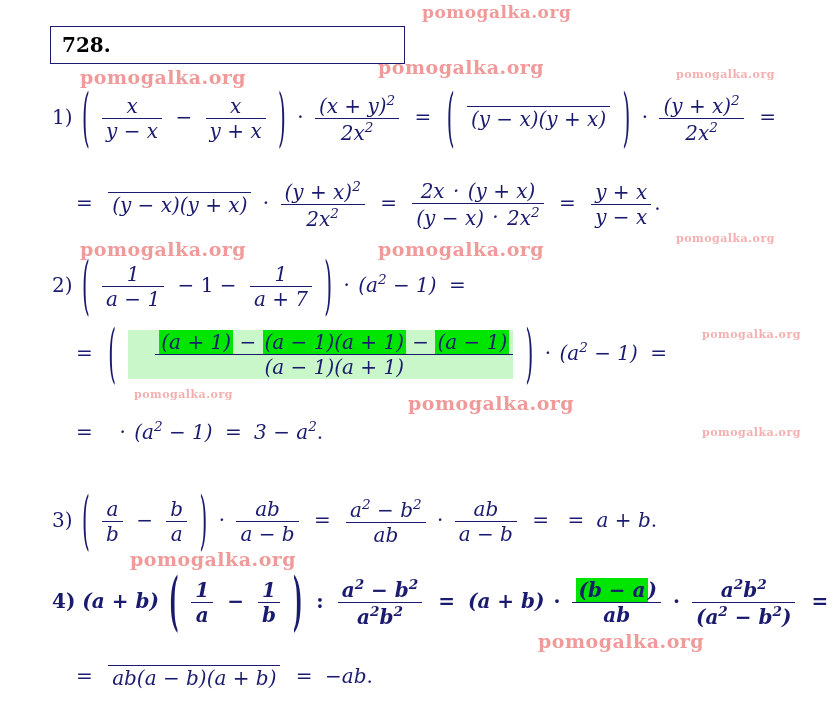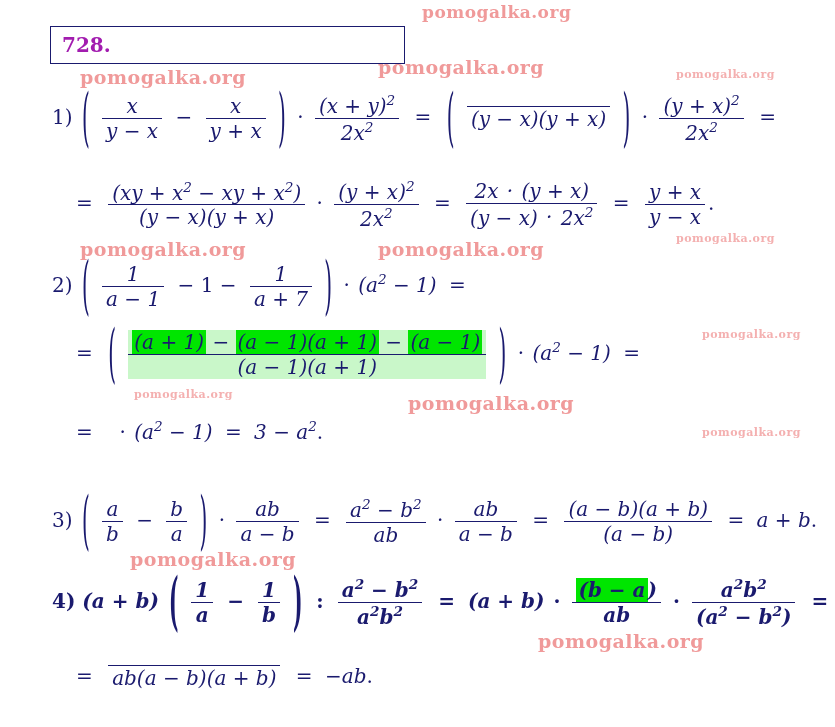--- a/index.html
+++ b/index.html
@@ -28,40 +28,40 @@
 
   
   .num-box{
     position:absolute;left:8px;top:26px;
     width:355px;height:38px;
     border:1.5px solid #1a1a6e;
     box-sizing:border-box;
   }
   .num-label{
     position:absolute;left:20px;top:33px;
-    font-size:20px;font-weight:bold;color:#a21caf;
+    font-size:20px;font-weight:bold;color:#000000;
   }
 
   
   .line{position:absolute;white-space:nowrap;color:#1a1a6e;}
   .fs20{font-size:20px;}
   .it{font-style:italic;}
 
   
   .frac{display:inline-block;vertical-align:middle;text-align:center;margin:0 3px;}
   .frac .nu{display:block;padding:0 4px;}
   .frac .de{display:block;border-top:1.3px solid #1a1a6e;padding:0 4px;}
   .bigparen{
     display:inline-block;
     transform:scaleY(3.2);
     transform-origin:center;
     margin:0 3px;
   }
   .hl{background:#00e500;padding:0 2px;}
-  .hlbox{background:#c9f7c9;}
+  .hlbox{background:#c9f7c9;padding-left:27px;}
   .sup{font-size:0.68em;vertical-align:super;}
   .dot{padding:0 2px;}
   .eq{padding:0 6px;}
   .op{padding:0 4px;}
   .numlabel{font-style:normal;}
 </style>
 </head>
 <body>
 
 <div class="page">
@@ -100,21 +100,21 @@
       <span class="de">(y − x)(y + x)</span>
     </span>
     <span class="bigparen">)</span>
     <span class="dot">·</span>
     <span class="frac it"><span class="nu">(y + x)<span class="sup">2</span></span><span class="de">2x<span class="sup">2</span></span></span>
     <span class="eq">=</span>
   </div>
 
   <div class="line fs20" style="left:28px;top:178px;">
     <span class="eq">=</span>
-    <span class="frac it"><span class="nu">(xy + x<span class="sup">2</span> − xy + x<span class="sup">2</span>)</span><span class="de">(y − x)(y + x)</span></span>
+    <span class="frac it"><span class="de">(y − x)(y + x)</span></span>
     <span class="dot">·</span>
     <span class="frac it"><span class="nu">(y + x)<span class="sup">2</span></span><span class="de">2x<span class="sup">2</span></span></span>
     <span class="eq">=</span>
     <span class="frac it"><span class="nu">2x <span class="dot">·</span> (y + x)</span><span class="de">(y − x) <span class="dot">·</span> 2x<span class="sup">2</span></span></span>
     <span class="eq">=</span>
     <span class="frac it"><span class="nu">y + x</span><span class="de">y − x</span></span><span style="font-style:normal;">.</span>
   </div>
 
   <div class="line fs20" style="left:10px;top:262px;">
     <span class="numlabel">2)</span>
@@ -157,21 +157,20 @@
     <span class="op">−</span>
     <span class="frac it"><span class="nu">b</span><span class="de">a</span></span>
     <span class="bigparen">)</span>
     <span class="dot">·</span>
     <span class="frac it"><span class="nu">ab</span><span class="de">a − b</span></span>
     <span class="eq">=</span>
     <span class="frac it"><span class="nu">a<span class="sup">2</span> − b<span class="sup">2</span></span><span class="de">ab</span></span>
     <span class="dot">·</span>
     <span class="frac it"><span class="nu">ab</span><span class="de">a − b</span></span>
     <span class="eq">=</span>
-    <span class="frac it"><span class="nu">(a − b)(a + b)</span><span class="de">(a − b)</span></span>
     <span class="eq">=</span>
     <span class="it">a + b</span><span>.</span>
   </div>
 
   <div class="line fs20" style="left:10px;top:576px;font-weight:bold;">
     <span class="numlabel">4)</span>
     <span class="it">(a + b)</span>
     <span class="bigparen">(</span>
     <span class="frac it"><span class="nu">1</span><span class="de">a</span></span>
     <span class="op">−</span>

